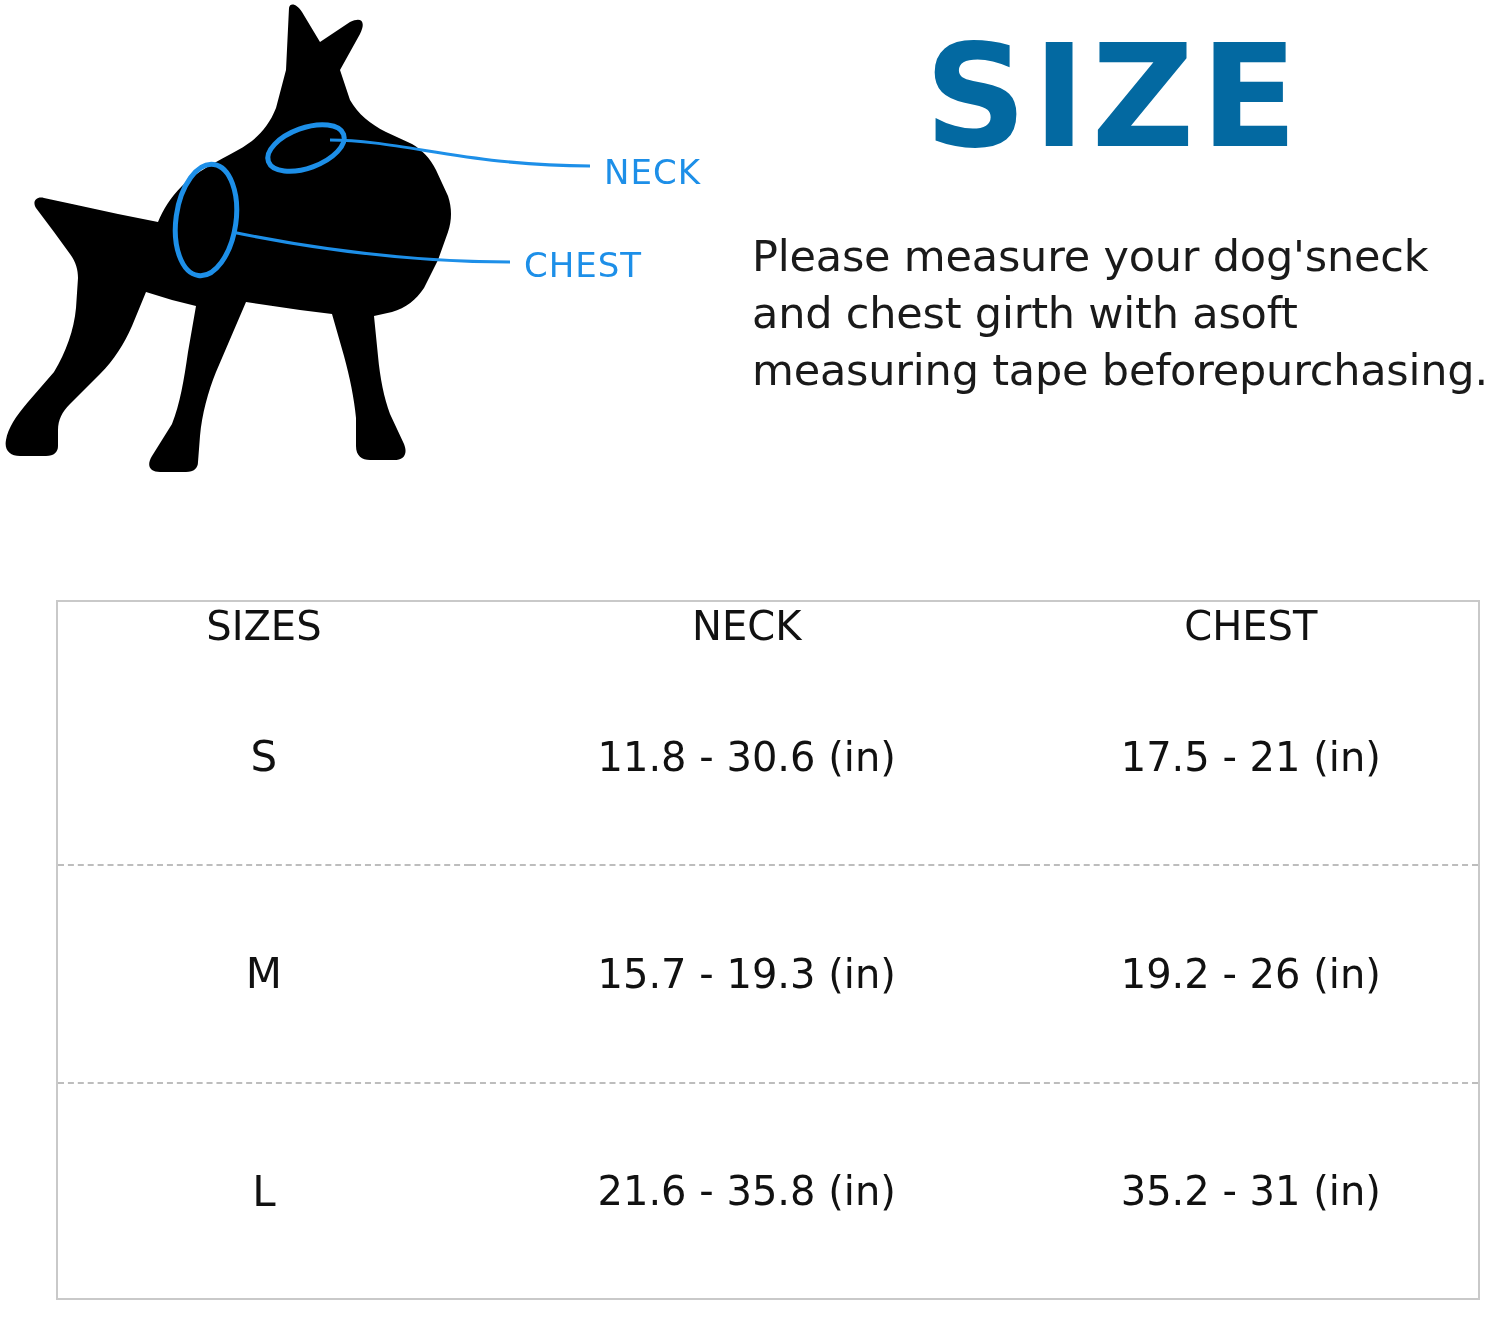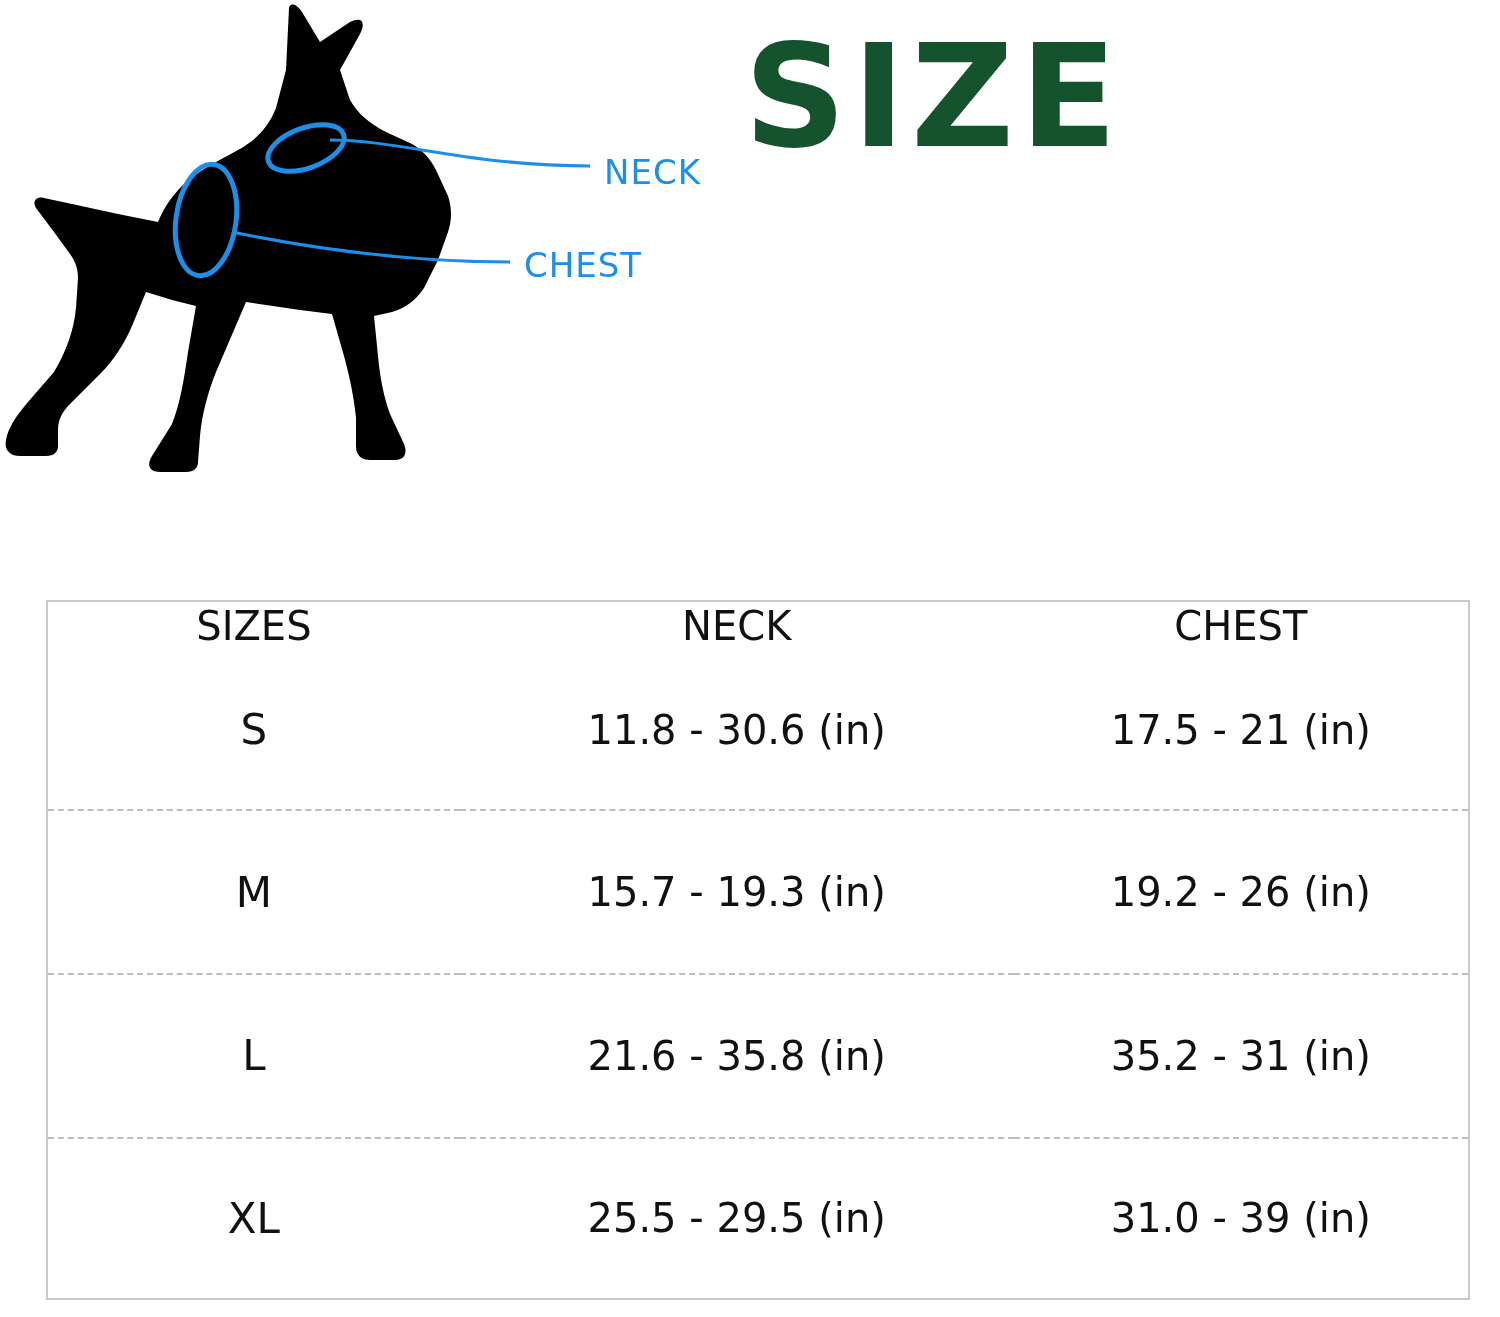--- a/index.html
+++ b/index.html
@@ -51,42 +51,42 @@
   }
 
   .size-title {
     position: absolute;
     right: 16px;
     top: 26px;
     font-size: 142px;
     line-height: 142px;
     font-weight: 800;
     letter-spacing: 6px;
-    color: #14532d;
-    font-family: "DejaVu Sans", sans-serif;
-    text-align: left;
+    color: #0369a1;
+    font-family: "DejaVu Sans", sans-serif;
+    text-align: center;
     width: 740px;
   }
 
   .size-desc {
     position: absolute;
     left: 752px;
     top: 228px;
     width: 740px;
     font-size: 43px;
     line-height: 57px;
     color: #1a1a1a;
     font-family: "DejaVu Sans", sans-serif;
     letter-spacing: -0.2px;
   }
 
   
   .table-wrap {
     position: absolute;
-    left: 46px;
+    left: 56px;
     top: 600px;
     width: 1424px;
     height: 700px;
     border: 2px solid #c9c9c9;
     box-sizing: border-box;
   }
   table.size-table {
     width: 100%;
     height: 100%;
     border-collapse: collapse;
@@ -204,20 +204,21 @@
       </g>
     </svg>
   </div>
 
   <div class="callout-neck-label">NECK</div>
 
   <div class="callout-chest-label">CHEST</div>
 
   <div class="size-title">SIZE</div>
 
+  <div class="size-desc">Please measure your dog'sneck and chest girth with asoft measuring tape beforepurchasing.</div>
 </div>
 
 <div class="table-wrap">
   <table class="size-table">
     <colgroup>
       <col class="c1">
         <col class="c2">
         <col class="c3">
     </colgroup>
     <thead>
@@ -236,20 +237,15 @@
       <tr>
         <td class="size-cell">M</td>
         <td>15.7 - 19.3 (in)</td>
         <td>19.2 - 26 (in)</td>
       </tr>
       <tr>
         <td class="size-cell">L</td>
         <td>21.6 - 35.8 (in)</td>
         <td>35.2 - 31 (in)</td>
       </tr>
-      <tr>
-        <td class="size-cell">XL</td>
-        <td>25.5 - 29.5 (in)</td>
-        <td>31.0 - 39 (in)</td>
-      </tr>
     </tbody>
   </table>
 </div>
 
 </body></html>

